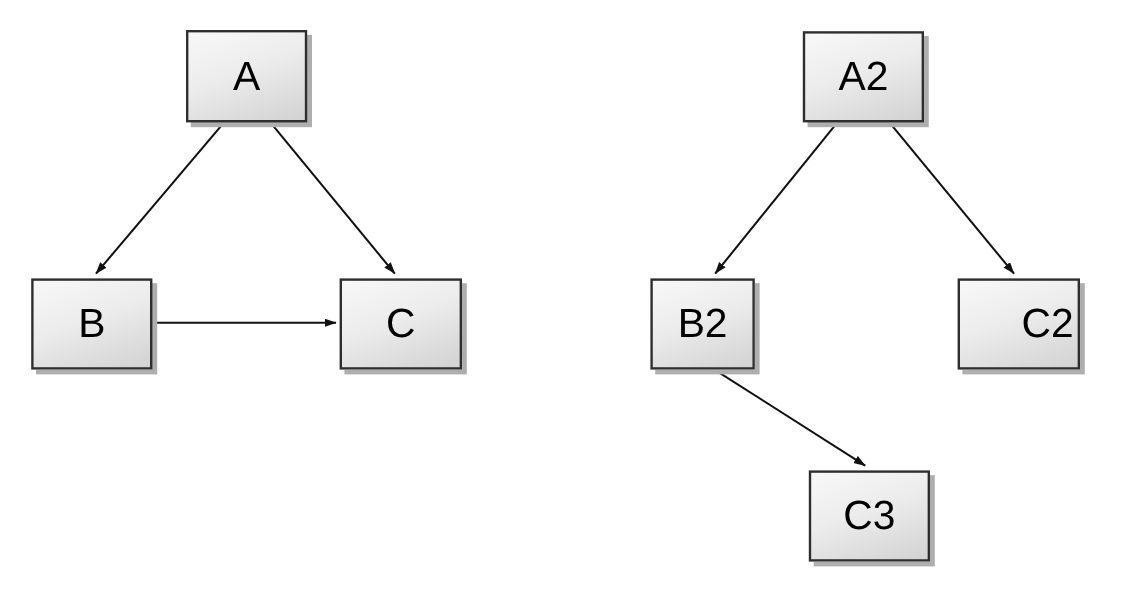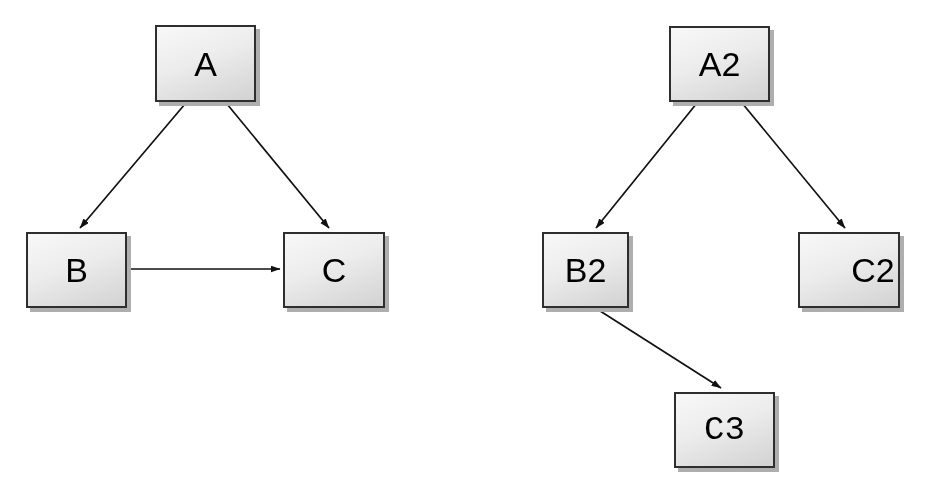--- a/index.html
+++ b/index.html
@@ -42,21 +42,21 @@
     line-height: 1;
     user-select: none;
   }
   
   .pos-a  { left: 155px; top: 25px;  height: 77px; }
   .pos-b  { left: 26px;  top: 232px; }
   .pos-c  { left: 283px; top: 232px; width: 102px; }
   .pos-a2 { left: 669px; top: 26px;  }
   .pos-b2 { left: 542px; top: 232px; width: 87px; }
   .pos-c2 { left: 798px; top: 232px; width: 102px; padding-left: 48px; }
-  .pos-c3 { left: 674px; top: 392px; font-family: Liberation Mono, monospace; }
+  .pos-c3 { left: 674px; top: 392px; }
 </style>
 </head>
 <body>
 
 <div class="canvas">
 
   <svg class="edge-layer" viewBox="0 0 940 504" xmlns="http://www.w3.org/2000/svg">
     <defs>
       <marker id="arrowhead" markerWidth="11" markerHeight="9" refX="9.5" refY="3.5" orient="auto" markerUnits="userSpaceOnUse">
         <path d="M0,0 L10,3.5 L0,7 Z" fill="#111111"></path>

